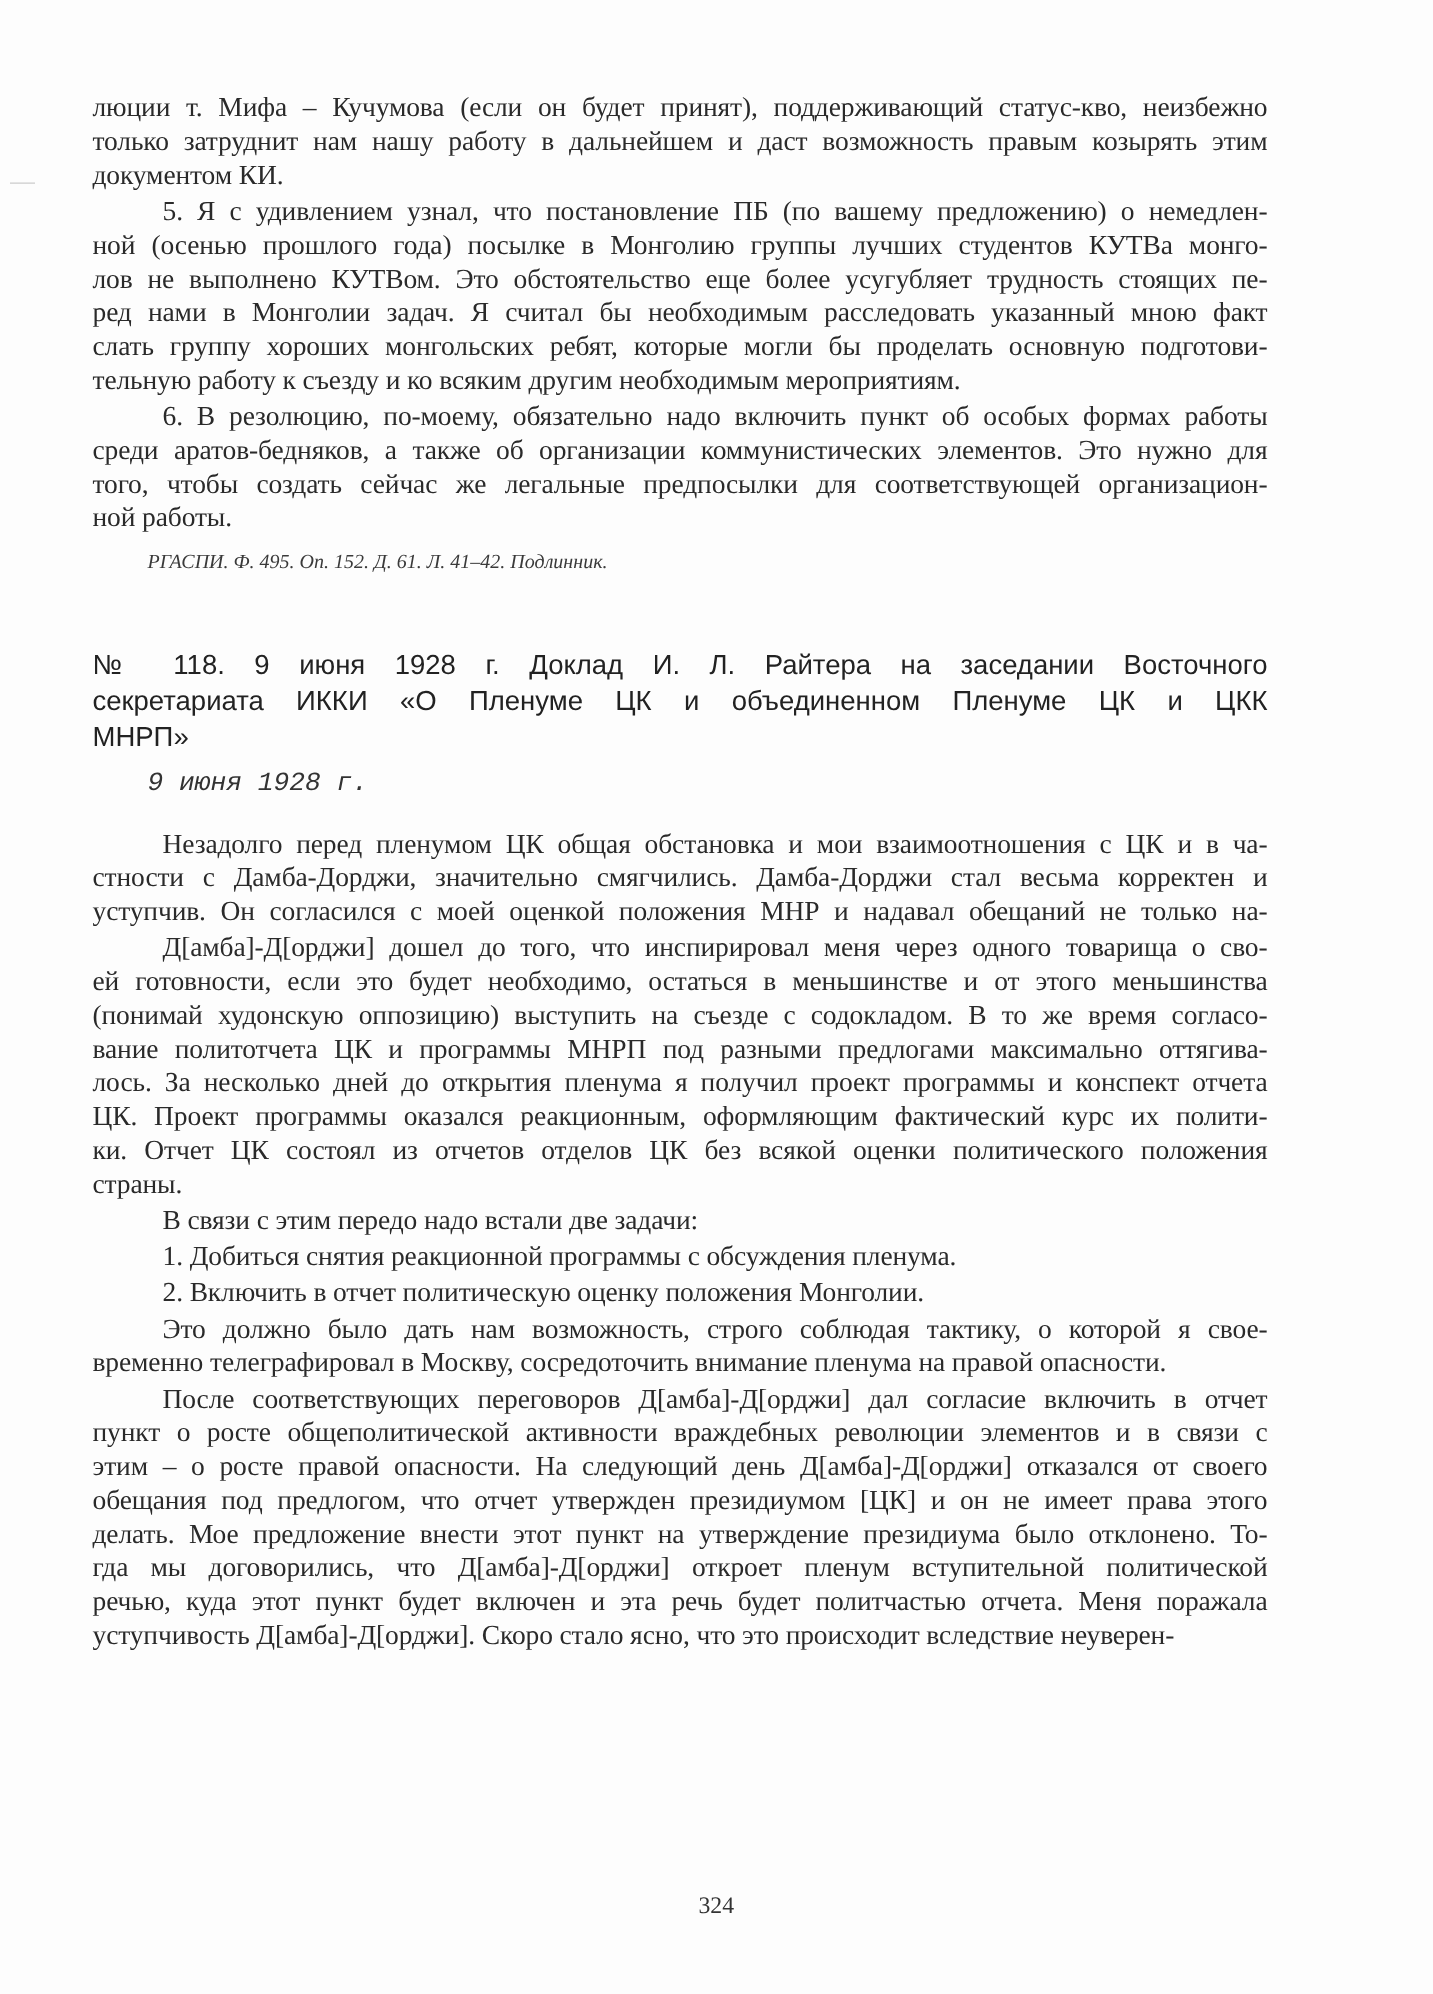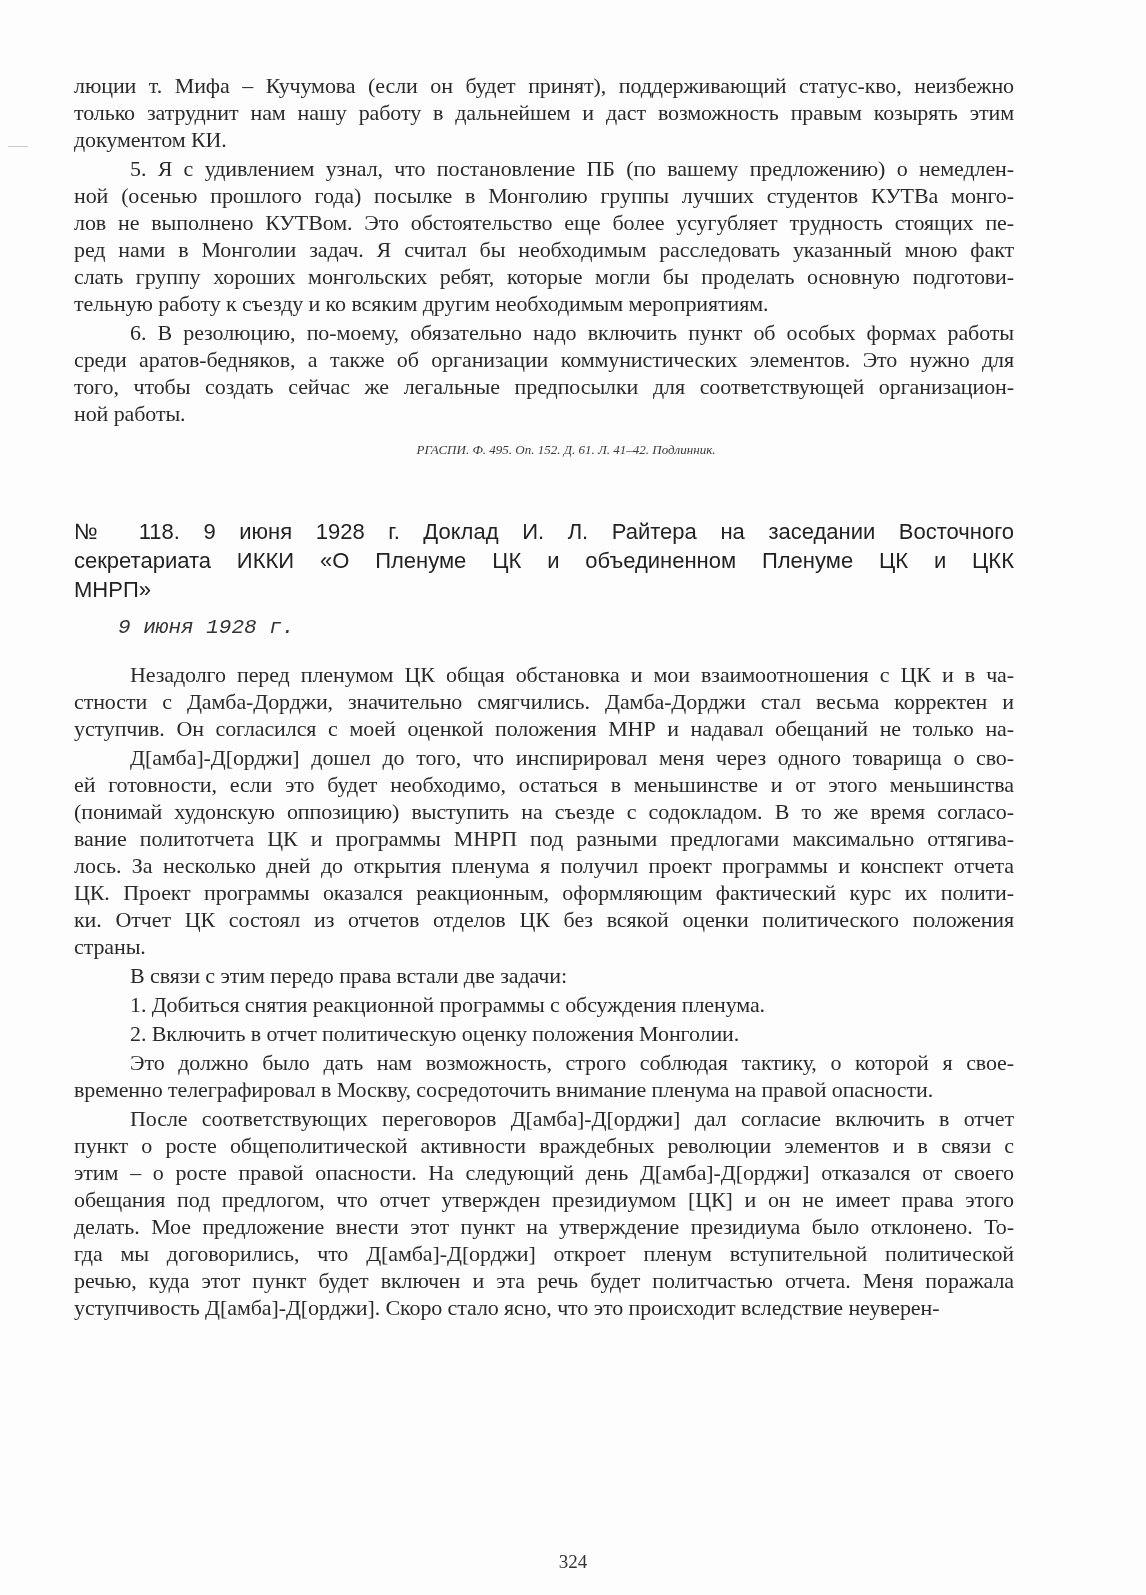--- a/index.html
+++ b/index.html
@@ -10,35 +10,35 @@
   .page { position:absolute; left:74px; top:72px; width:940px; }
   .line {
     display:block; font-size:22px; line-height:27px; height:27px;
     white-space:nowrap; text-align:justify; text-align-last:justify;
     letter-spacing:-0.1px;
   }
   .line.last { text-align-last:left; }
   .indent { padding-left:56px; }
   .para-gap { margin-top:2px; }
   .source {
-    font-style:italic; font-size:13px; line-height:26px; padding-left:44px;
-    margin-top:10px; color:#3a3a3a;text-align:center;
+    font-style:italic; font-size:16px; line-height:26px; padding-left:44px;
+    margin-top:10px; color:#3a3a3a;
   }
   .doc-title {
     margin-top:54px; font-family:"Liberation Sans", sans-serif; font-weight:normal;
     font-size:22px; line-height:29px; color:#222;
   }
   .doc-title .line { font-size:22px; line-height:29px; height:29px; letter-spacing:0; }
   .doc-date {
     font-family:Liberation Mono, monospace; font-style:italic; font-size:21px;
     padding-left:44px; margin-top:12px; margin-bottom:22px; color:#333;
   }
   .page-number {
     position:absolute; top:1514px; left:0; width:1146px; text-align:center;
-    font-size:19px; color:#333;margin-top:37px;
+    font-size:19px; color:#333;
   }
   .scan-mark { position:absolute; width:20px; height:1px; background:#ccc; left:8px; top:146px; }
 </style>
 </head>
 <body>
 
 <div class="scan-mark"></div>
 
 <div class="page">
   <div id="cont">
@@ -80,21 +80,21 @@
         <span class="line indent">Д[амба]-Д[орджи] дошел до того, что инспирировал меня через одного товарища о сво-</span>
         <span class="line">ей готовности, если это будет необходимо, остаться в меньшинстве и от этого меньшинства</span>
         <span class="line">(понимай худонскую оппозицию) выступить на съезде с содокладом. В то же время согласо-</span>
         <span class="line">вание политотчета ЦК и программы МНРП под разными предлогами максимально оттягива-</span>
         <span class="line">лось. За несколько дней до открытия пленума я получил проект программы и конспект отчета</span>
         <span class="line">ЦК. Проект программы оказался реакционным, оформляющим фактический курс их полити-</span>
         <span class="line">ки. Отчет ЦК состоял из отчетов отделов ЦК без всякой оценки политического положения</span>
         <span class="line last">страны.</span>
       </div>
       <div class="para-gap">
-        <span class="line indent last">В связи с этим передо права встали две задачи:</span>
+        <span class="line indent last">В связи с этим передо надо встали две задачи:</span>
       </div>
       <div class="para-gap">
         <span class="line indent last">1. Добиться снятия реакционной программы с обсуждения пленума.</span>
       </div>
       <div class="para-gap">
         <span class="line indent last">2. Включить в отчет политическую оценку положения Монголии.</span>
       </div>
       <div class="para-gap">
         <span class="line indent">Это должно было дать нам возможность, строго соблюдая тактику, о которой я свое-</span>
         <span class="line last">временно телеграфировал в Москву, сосредоточить внимание пленума на правой опасности.</span>

